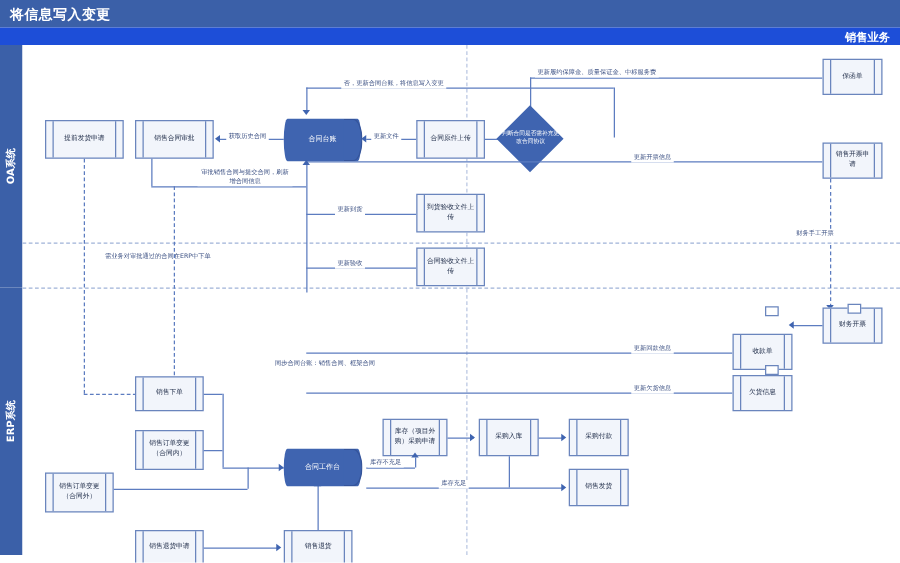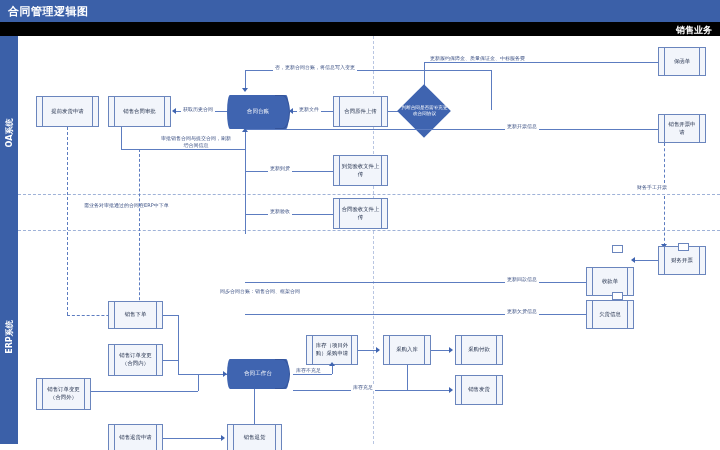--- a/index.html
+++ b/index.html
@@ -2,21 +2,21 @@
 <html><head>
 <meta charset="utf-8">
 <style>
   html,body{margin:0;padding:0;background:#ffffff;}
   body{width:720px;height:450px;overflow:hidden;font-family:"DejaVu Sans","Liberation Sans",sans-serif;}
   #root{position:relative;width:720px;height:450px;background:#fff;}
 
   
   .titlebar{position:absolute;left:0;top:0;width:720px;height:22px;background:#3b60a8;}
   .titlebar .ttl{position:absolute;left:8px;top:4px;color:#fff;font-size:11px;font-weight:bold;letter-spacing:.5px;}
-  .subbar{position:absolute;left:0;top:22px;width:720px;height:14px;background:#000000;}
+  .subbar{position:absolute;left:0;top:22px;width:720px;height:14px;background:#1d4ed8;}
   .subbar .stl{position:absolute;right:8px;top:2px;color:#fff;font-size:9px;font-weight:bold;}
 
   
   .lane{position:absolute;left:0;width:18px;background:#3b60a8;}
   .lane span{position:absolute;left:50%;top:50%;transform:translate(-50%,-50%) rotate(-90deg);
              color:#fff;font-size:8px;font-weight:bold;white-space:nowrap;}
   .lane-oa{top:36px;height:194px;}
   .lane-erp{top:230px;height:214px;}
 
   
@@ -68,21 +68,21 @@
 
   
   .conn{position:absolute;width:9px;height:6px;border:1px solid #6a85bd;background:#fff;}
 </style>
 </head>
 <body>
 
 <div id="root">
 
   <div class="titlebar">
-    <div class="ttl">合同管理逻辑图</div>
+    <div class="ttl">将信息写入变更</div>
   </div>
   <div class="subbar">
     <div class="stl">销售业务</div>
   </div>
 
   <div class="lane lane-oa">
     <span>OA系统</span>
   </div>
   <div class="lane lane-erp">
     <span>ERP系统</span>

